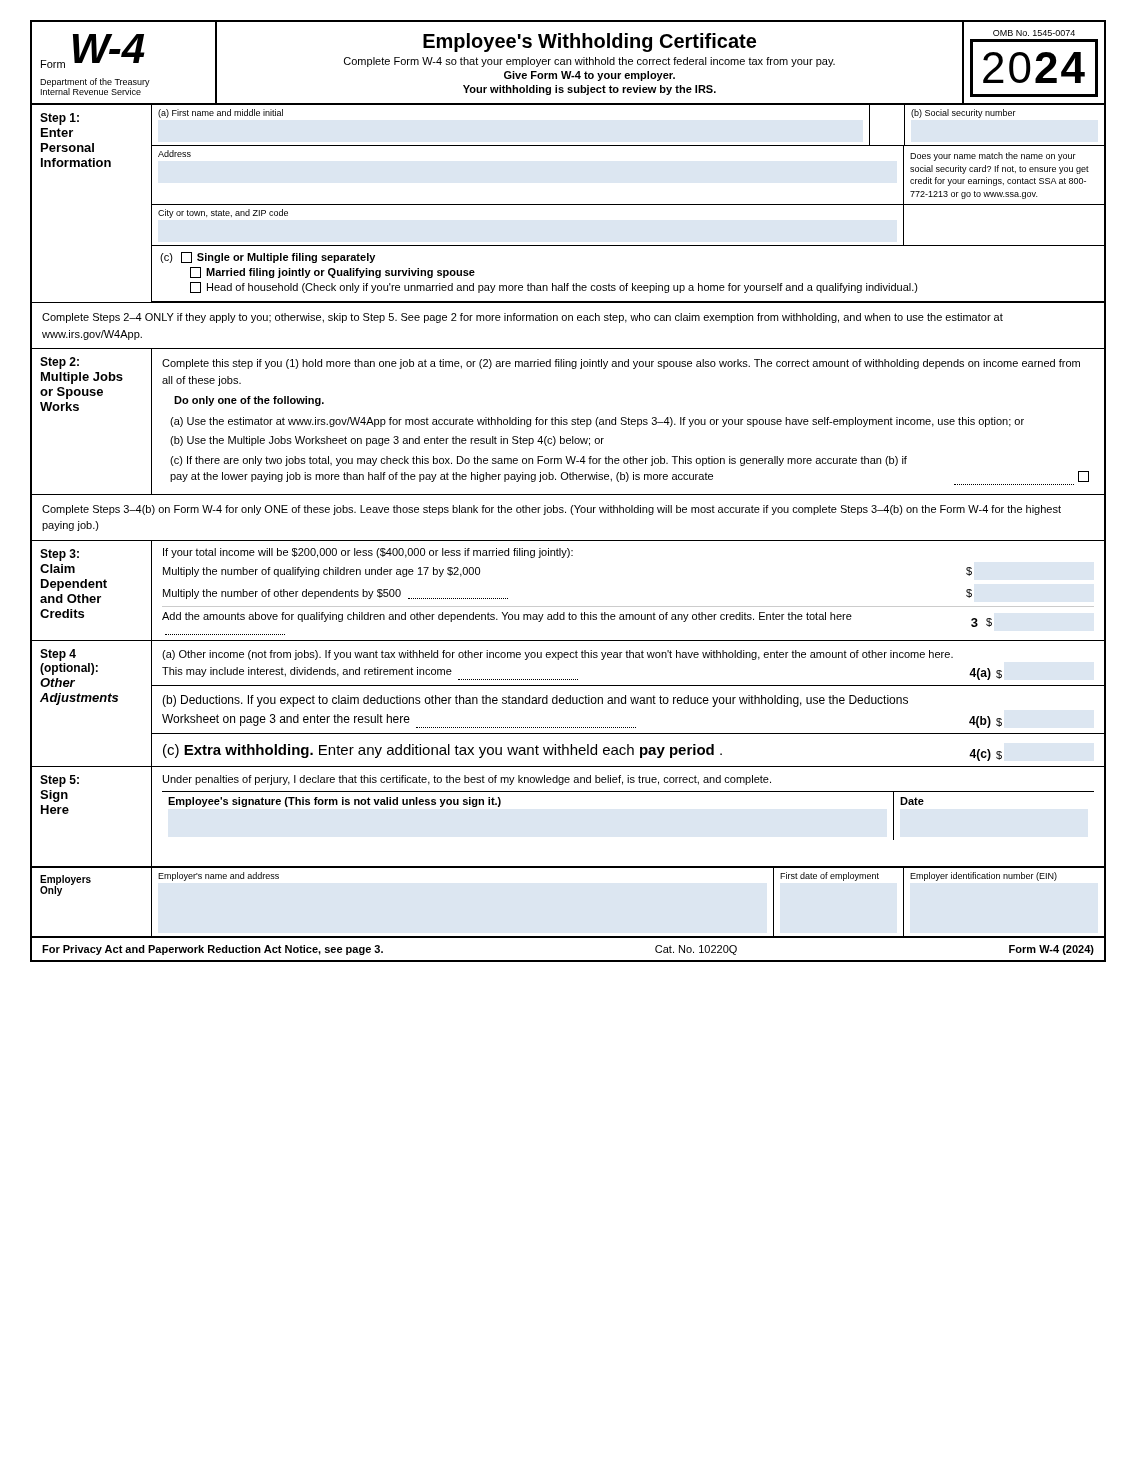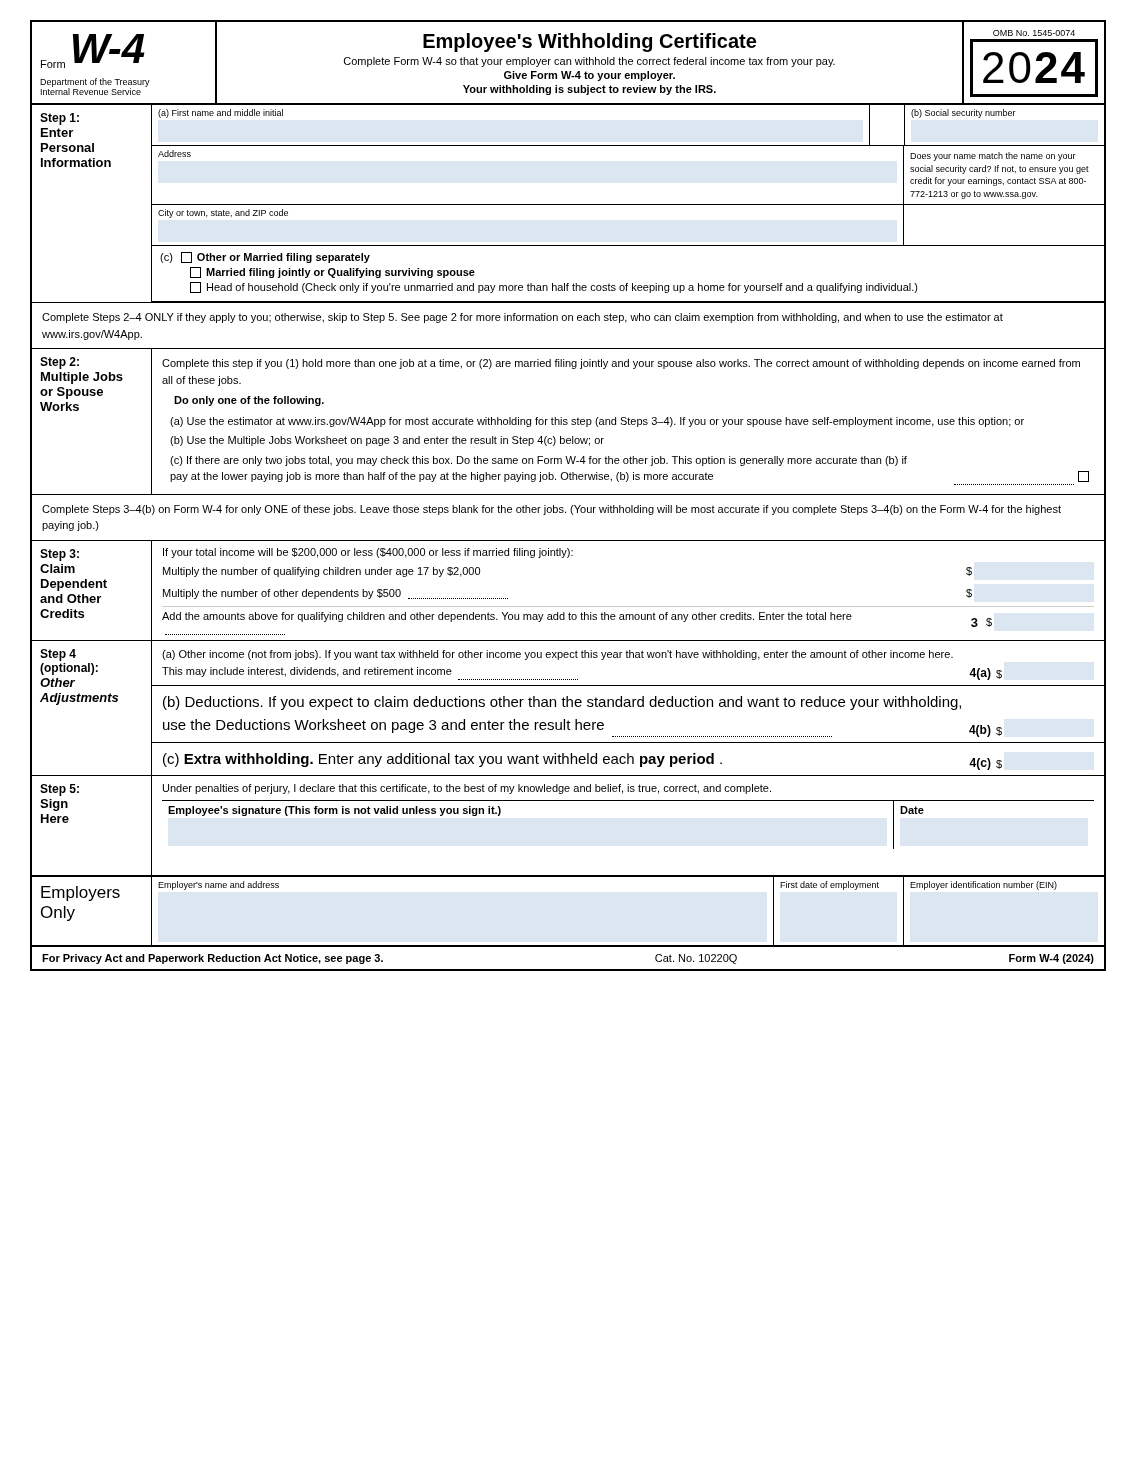--- a/index.html
+++ b/index.html
@@ -260,22 +260,22 @@
       border-top: 1px solid #000;
     }
     .employers-label {
       width: 120px;
       min-width: 120px;
       border-right: 1px solid #000;
       padding: 6px 8px;
       font-size: 11px;
     }
     .employers-label .emp-title {
-      font-weight: normal;
-      font-size: 17px;
+      font-weight: bold;
+      font-size: 10px;
     }
     .employer-fields {
       flex: 1;
       display: flex;
     }
     .emp-name-addr {
       flex: 1;
       padding: 3px 6px;
       border-right: 1px solid #000;
     }
@@ -378,21 +378,21 @@
             <div class="field-label">City or town, state, and ZIP code</div>
             <div class="field-input"></div>
           </div>
           <div style="width:200px; padding:4px 8px;"></div>
         </div>
 
         <div style="padding: 5px 8px 5px 8px; border-bottom:1px solid #000;">
           <div class="filing-row">
             <span style="margin-right:8px; font-size:11px;">(c)</span>
             <span class="checkbox"></span>
-            <span><strong>Other or Married filing separately</strong></span>
+            <span><strong>Single or Multiple filing separately</strong></span>
           </div>
           <div class="filing-row" style="margin-left:30px;">
             <span class="checkbox"></span>
             <span><strong>Married filing jointly or Qualifying surviving spouse</strong></span>
           </div>
           <div class="filing-row" style="margin-left:30px;">
             <span class="checkbox"></span>
             <span>Head of household (Check only if you're unmarried and pay more than half the costs of keeping up a home for yourself and a qualifying individual.)</span>
           </div>
         </div>
@@ -482,21 +482,21 @@
         <span style="flex:1; font-size:11px; line-height:1.5;">
           <span>(a) Other income (not from jobs). If you want tax withheld for other income you expect this year that won't have withholding, enter the amount of other income here. This may include interest, dividends, and retirement income</span>
           <span style="display:inline-block; border-bottom:1px dotted #000; width:120px; vertical-align:bottom; margin:0 3px;">&nbsp;</span>
         </span>
         <span style="font-weight:bold; font-size:12px; margin:0 5px;text-align:center;">4(a)</span>
         <span>$</span>
         <div style="background:#dce6f1; width:90px; min-height:18px; margin-left:2px;"></div>
       </div>
 
       <div style="display:flex; align-items:flex-end; padding:5px 10px; border-bottom:1px solid #000;">
-        <span style="flex:1; font-size:15px; line-height:1.5;">
+        <span style="flex:1; font-size:12px; line-height:1.5;">
           <span>(b) Deductions. If you expect to claim deductions other than the standard deduction and want to reduce your withholding, use the Deductions Worksheet on page 3 and enter the result here</span>
           <span style="display:inline-block; border-bottom:1px dotted #000; width:220px; vertical-align:bottom; margin:0 3px;">&nbsp;</span>
         </span>
         <span style="font-weight:bold; font-size:12px; margin:0 5px;">4(b)</span>
         <span>$</span>
         <div style="background:#dce6f1; width:90px; min-height:18px; margin-left:2px;"></div>
       </div>
 
       <div style="display:flex; align-items:flex-end; padding:5px 10px;">
         <span style="flex:1; font-size:15px; line-height:1.5;">

